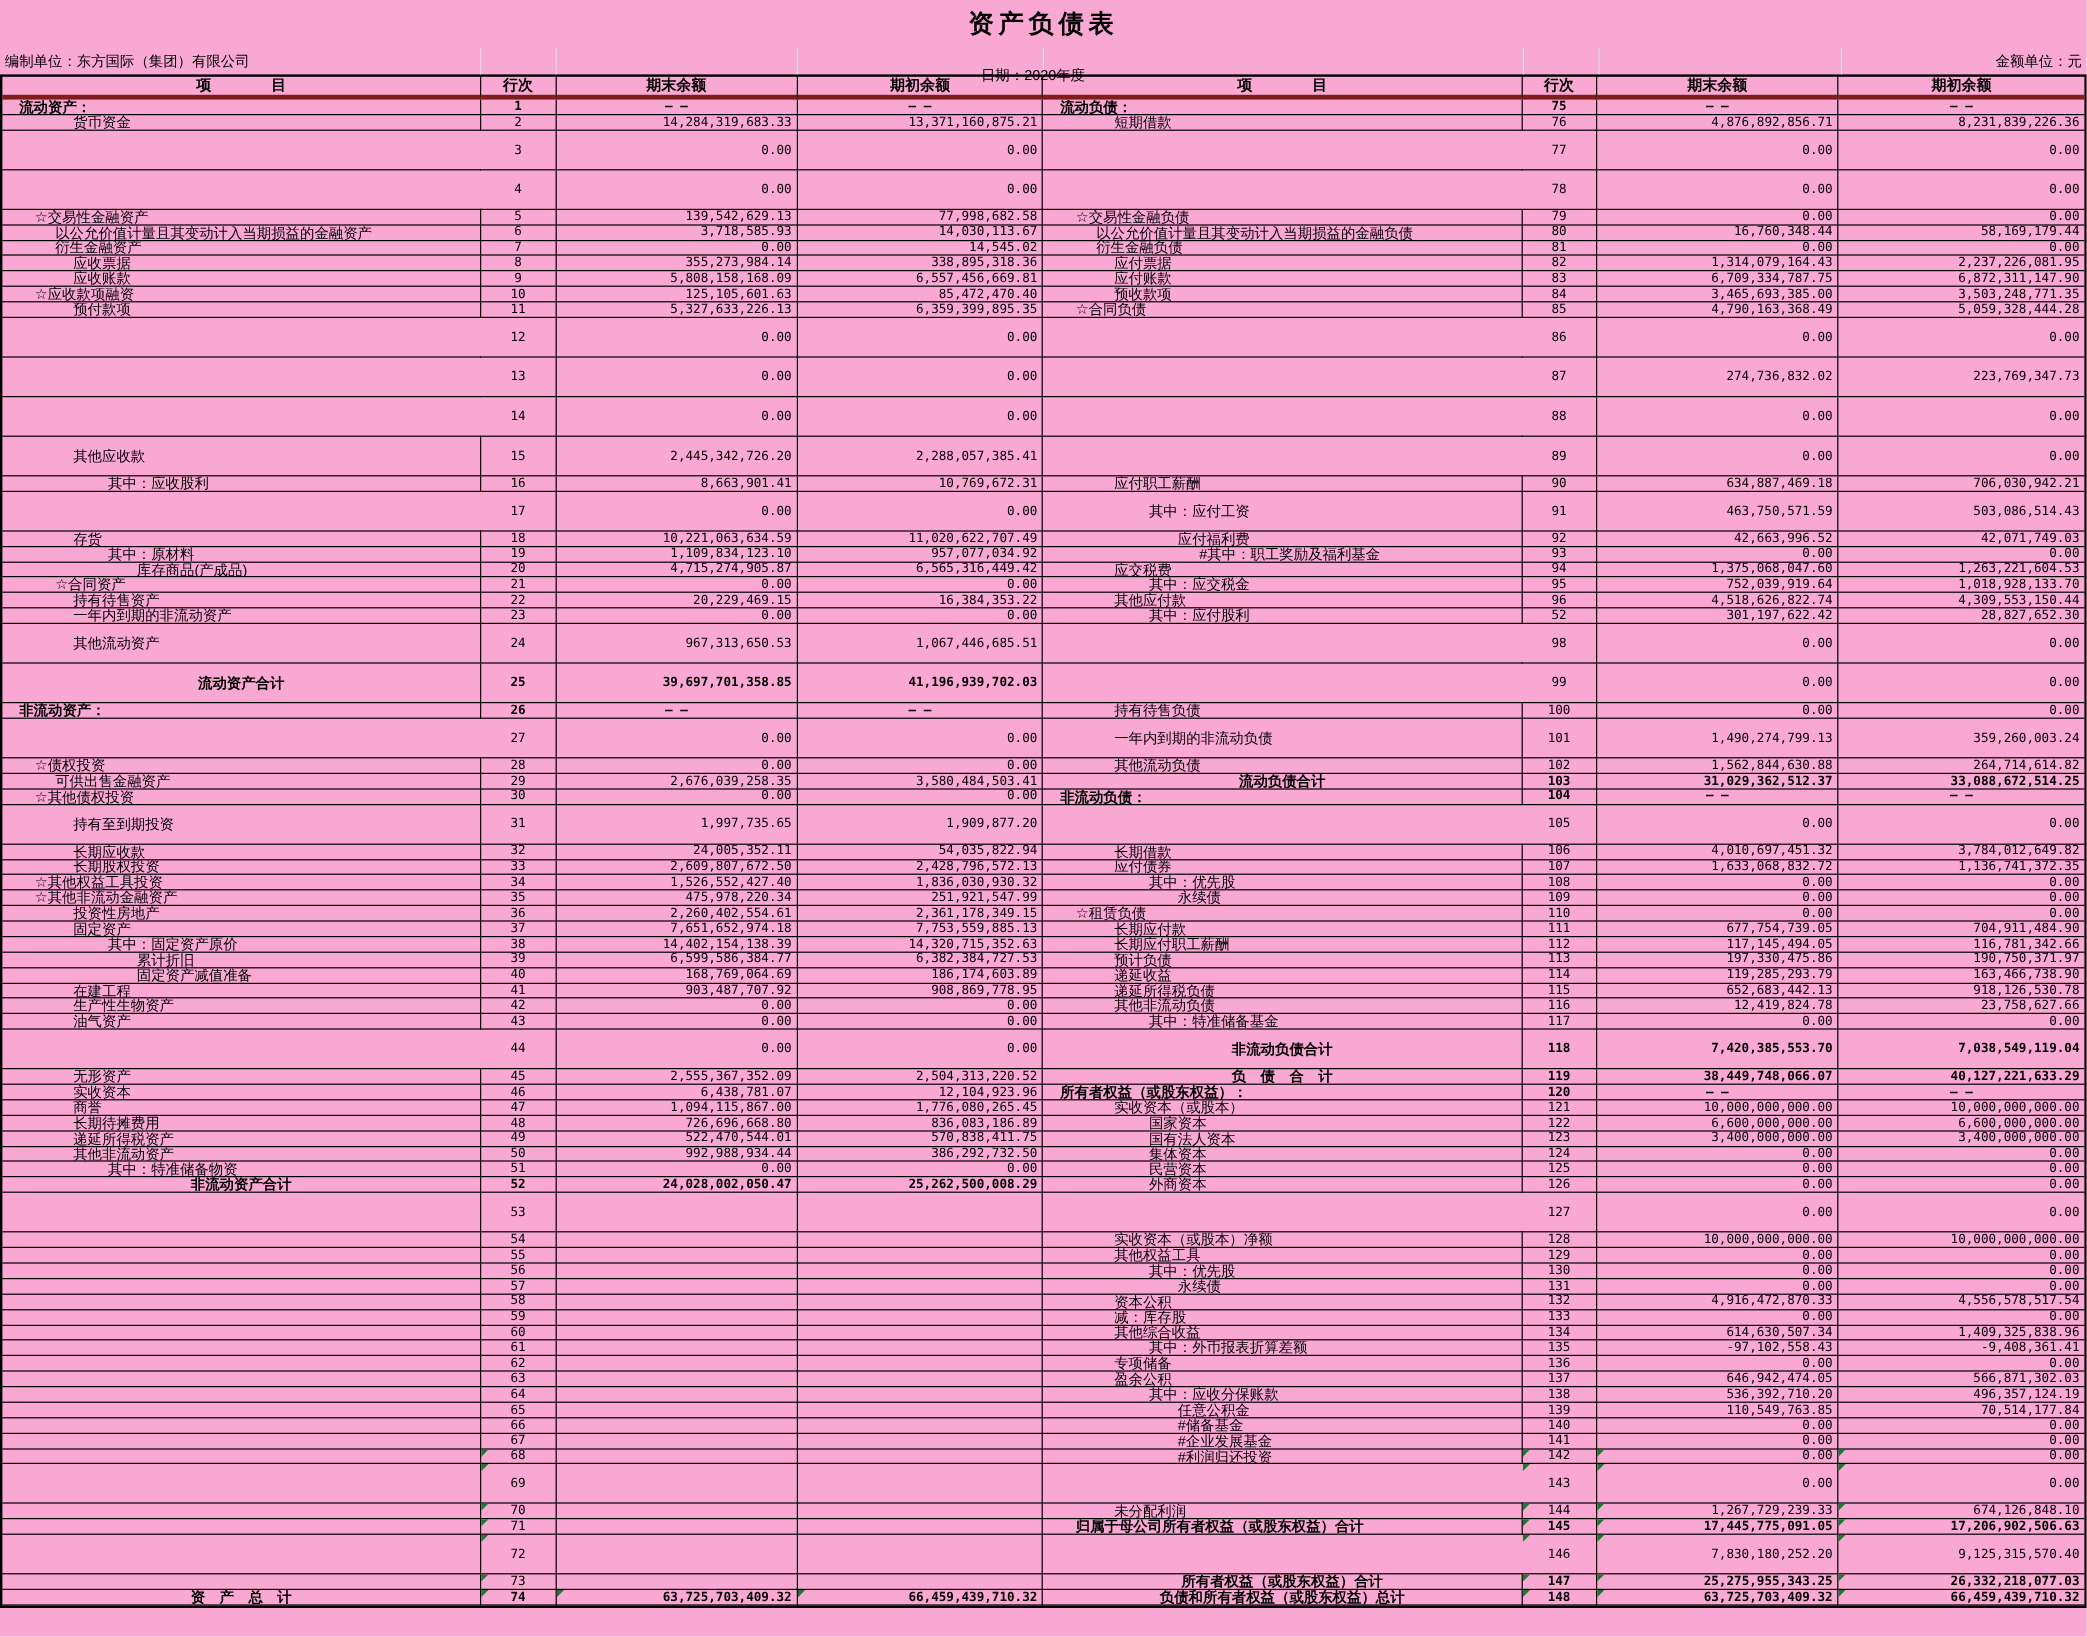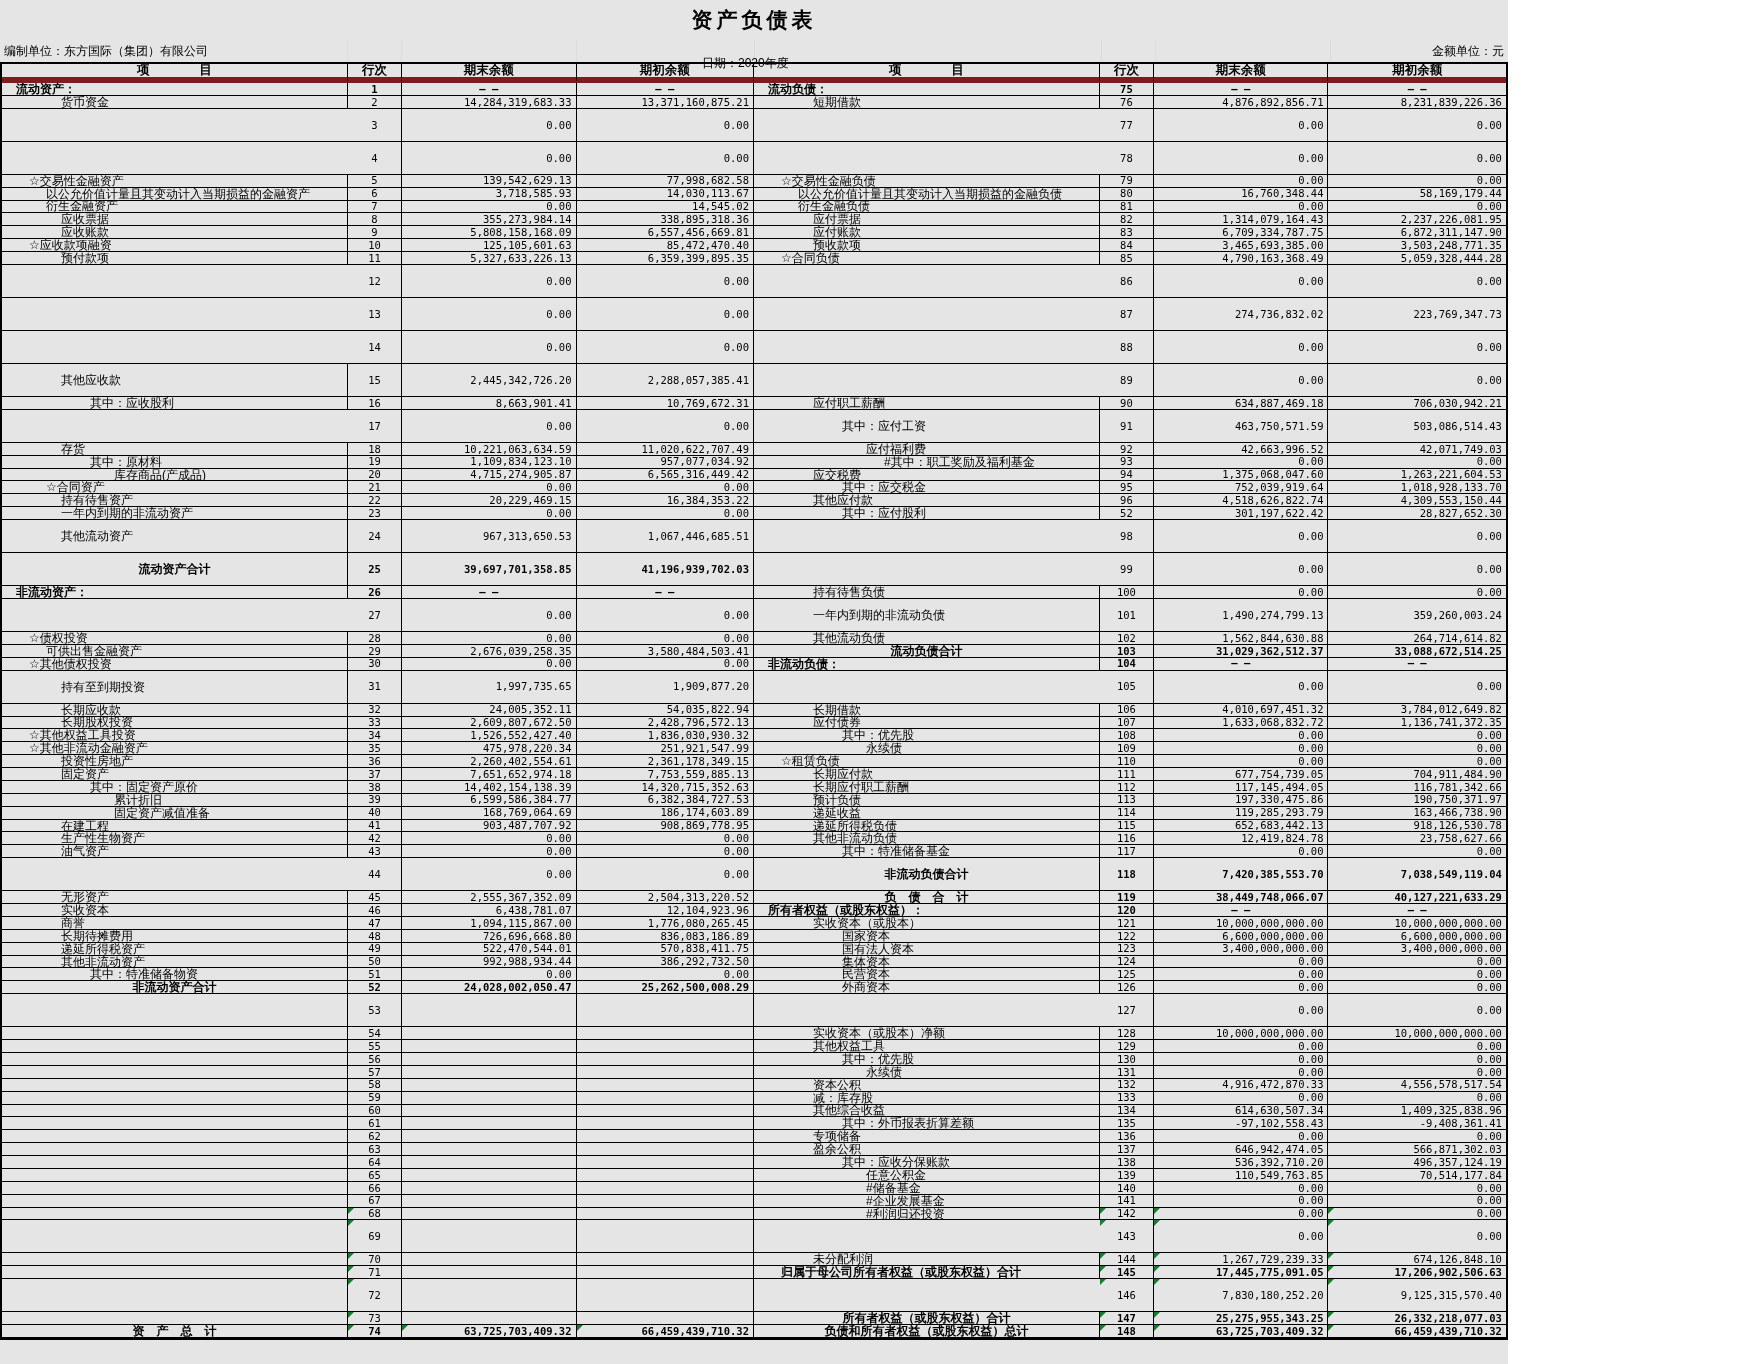--- a/index.html
+++ b/index.html
@@ -1,17 +1,17 @@
 <!DOCTYPE html>
 <html><head>
 <meta charset="utf-8">
 <style>
   html,body { margin:0; padding:0; background:#fff; }
   .page {
-    width:1508px; height:1364px; background:#e5e5e5; color:#000;
+    width:1739px; height:1364px; background:#f9a8d4; color:#000;
     font-family:"Liberation Sans","DejaVu Sans",sans-serif;
     position:relative; overflow:hidden; box-sizing:border-box;
   }
   .title {
     height:40px; display:flex; align-items:center; justify-content:center;
     font-size:21px; font-weight:bold; letter-spacing:4px;
   }
   .inforow {
     display:grid;
     grid-template-columns:23% 3.6% 11.6% 11.8% 23% 3.6% 11.6% 11.8%;
@@ -30,21 +30,21 @@
     grid-template-columns:23% 3.6% 11.6% 11.8% 23% 3.6% 11.6% 11.8%;
     grid-template-rows:19px repeat(74, 1fr);
     font-size:12px;
   }
   .c {
     border-right:1px solid #000; border-bottom:1px solid #000;
     position:relative; display:flex; align-items:center;
     overflow:hidden; white-space:nowrap; line-height:1; box-sizing:border-box;
   }
   .c:nth-child(8n) { border-right:none; }
-  .h { font-weight:bold; justify-content:center; border-bottom:6px solid #7f1d1d; font-size:12.5px; }
+  .h { font-weight:bold; justify-content:center; border-bottom:4px solid #7f1d1d; font-size:12.5px; }
   .item { justify-content:flex-start; }
   .no, .dash { justify-content:center; }
   .no, .num, .dash { font-family:"DejaVu Sans Mono","Liberation Mono",monospace; font-size:10.5px; }
   .num { justify-content:flex-end; padding-right:4px; }
   .b { font-weight:bold; }
   .ctr { justify-content:center; }
   .ind0 { padding-left:14px; }
   .ind1 { padding-left:10px;margin-top:32px; }
   .ind2 { padding-left:27px; }
   .ind3 { padding-left:44px; }

